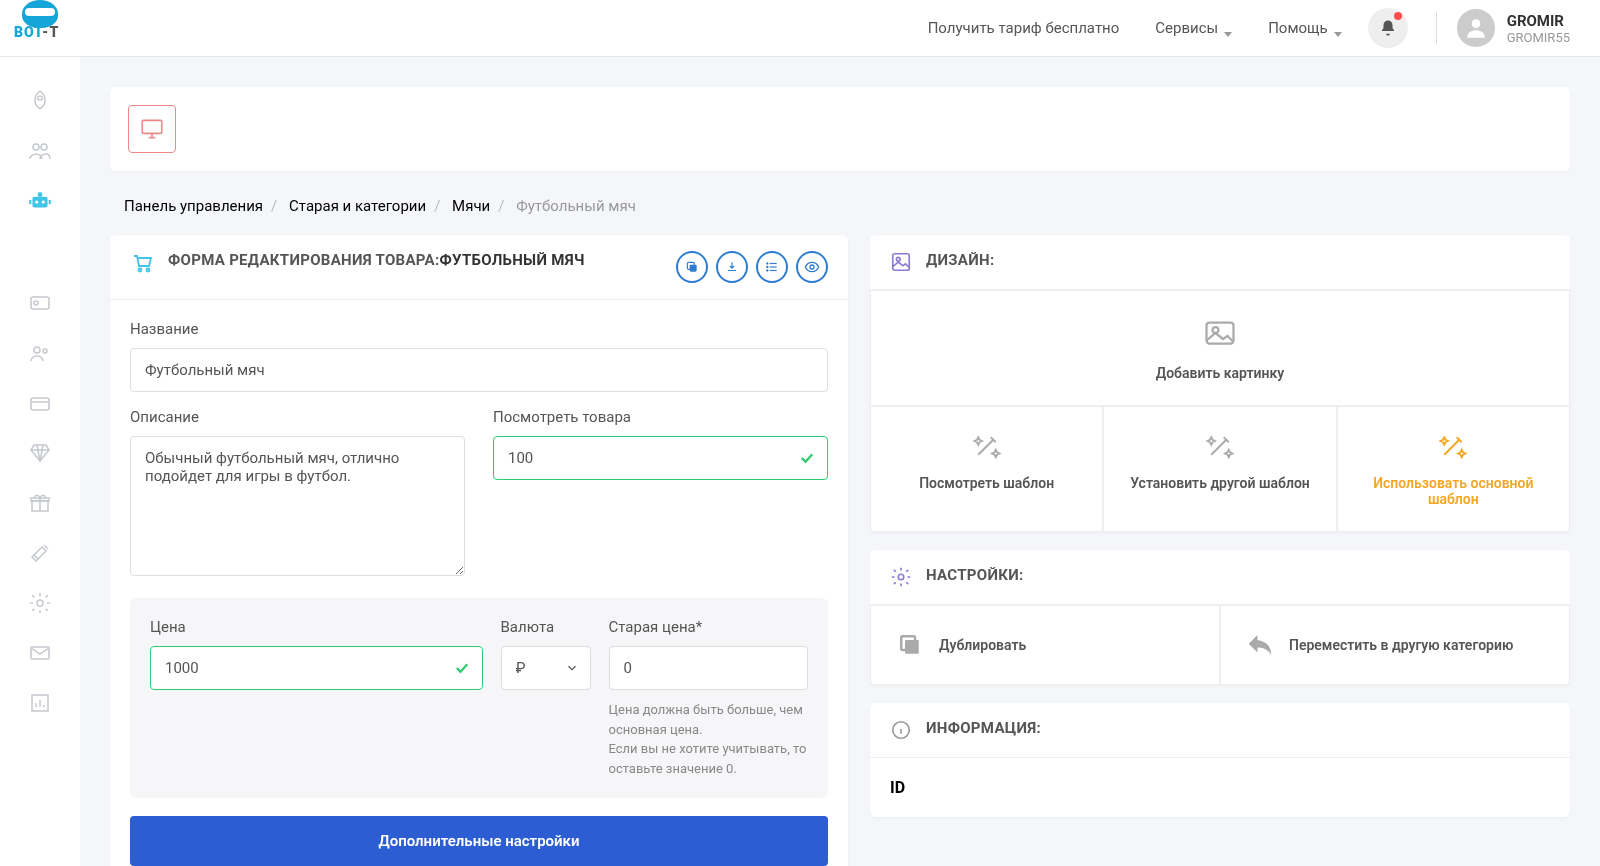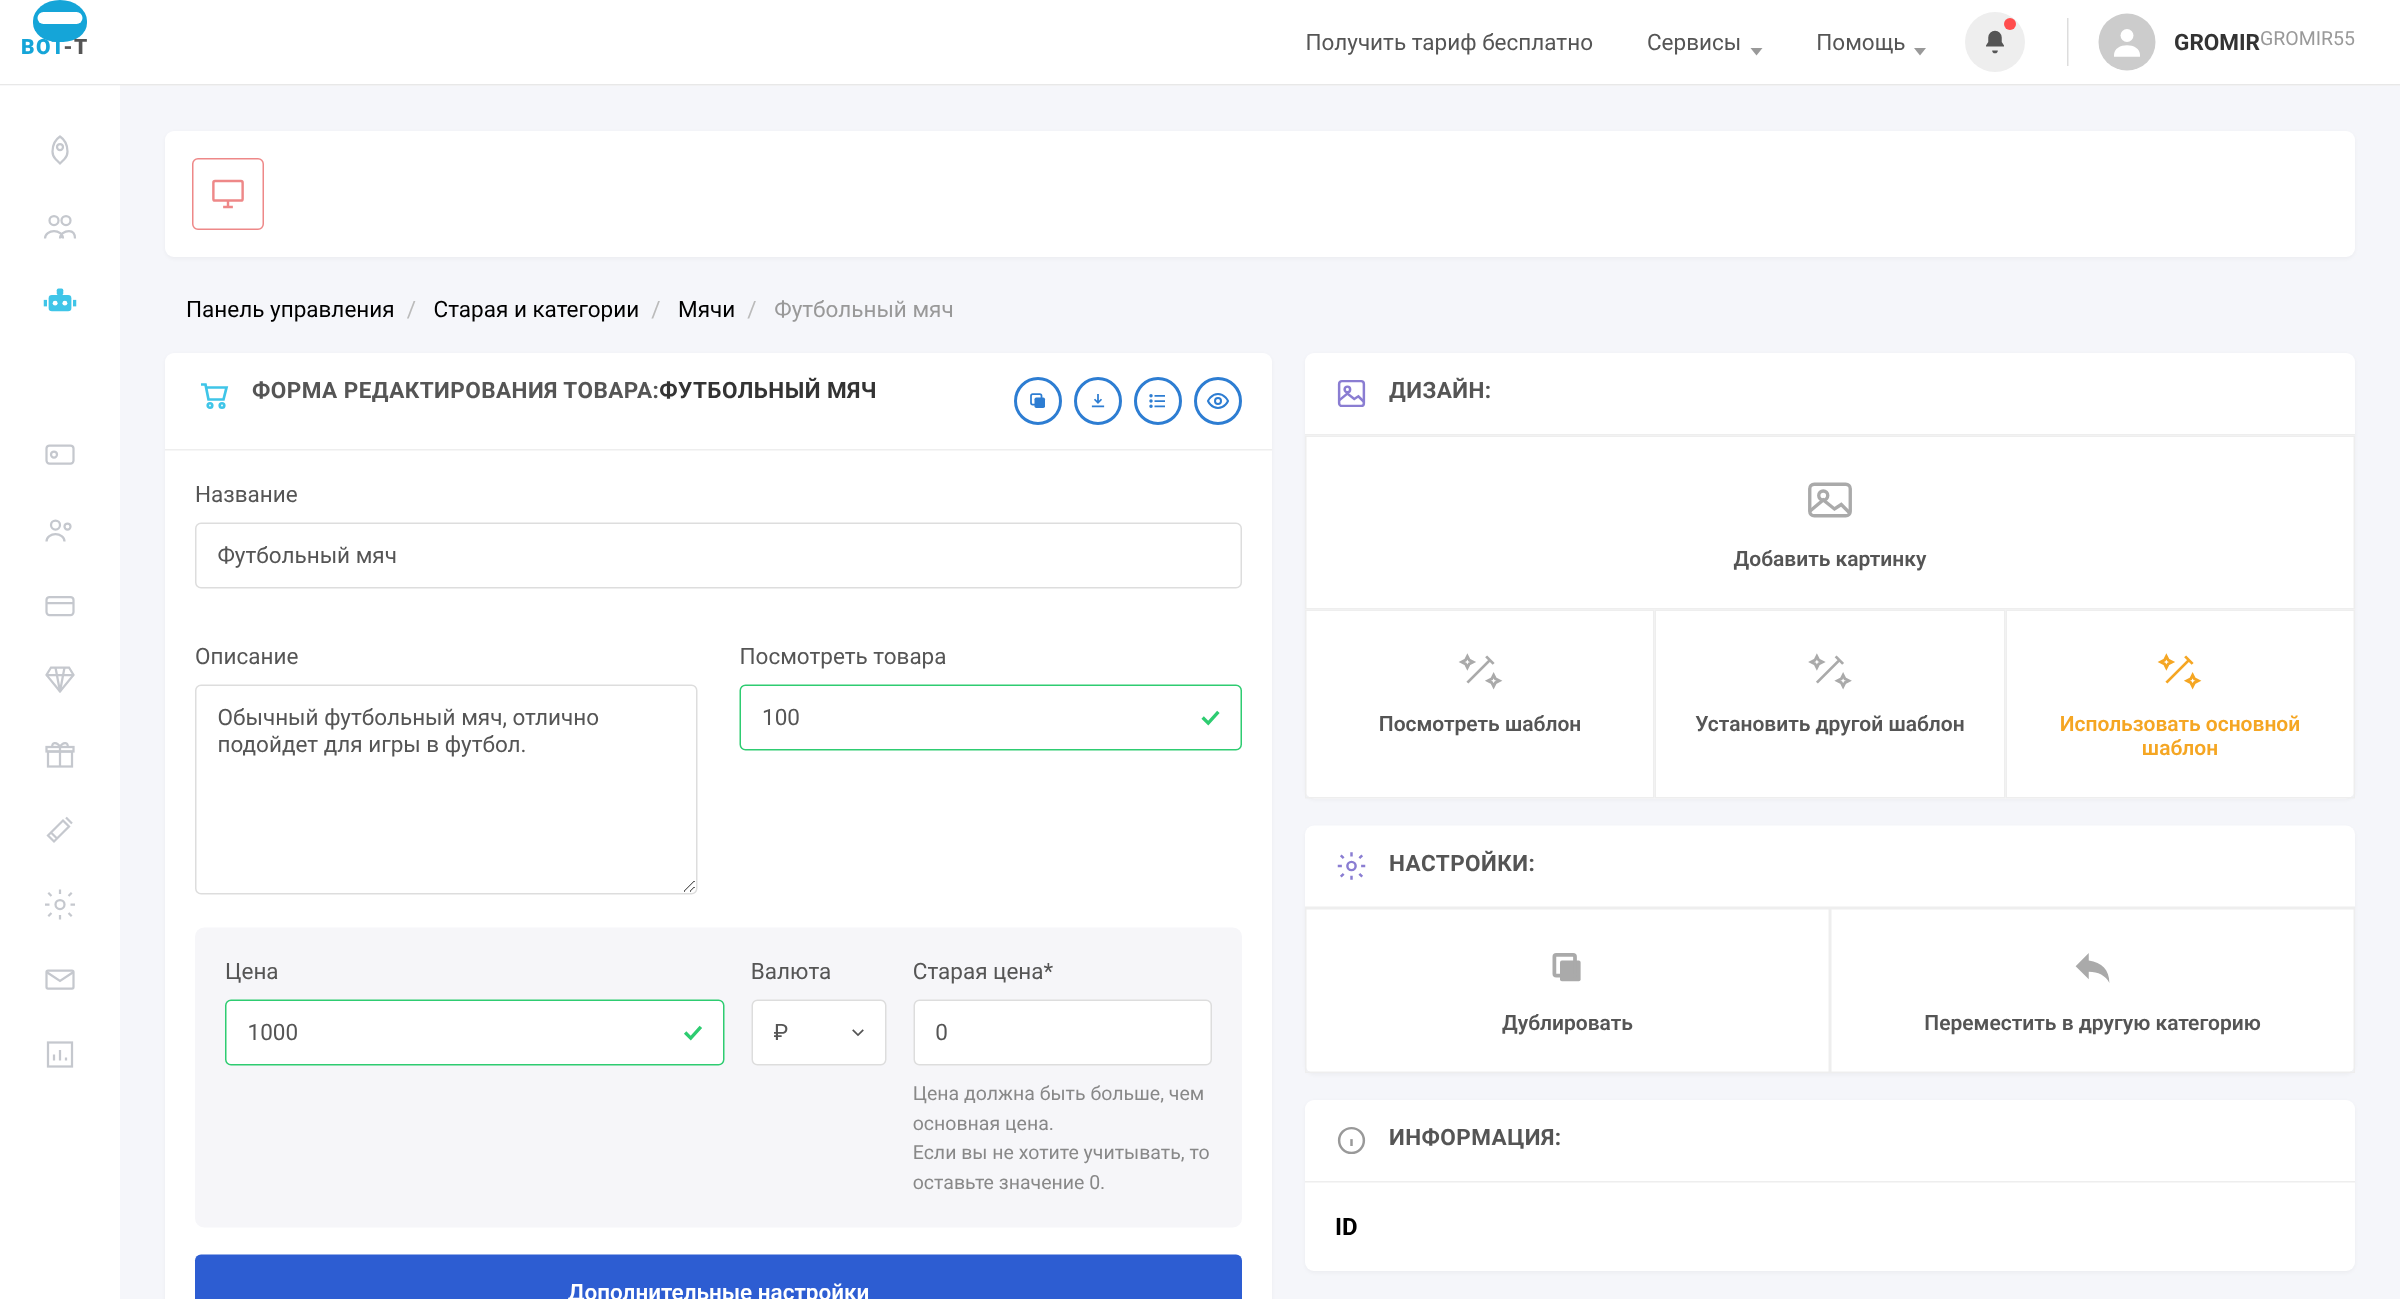--- a/index.html
+++ b/index.html
@@ -11,21 +11,21 @@
 .logo-visor{width:30px;height:8px;background:#fff;border-radius:4px;position:absolute;top:8px;left:11px}
 .logo-text{position:absolute;bottom:0;left:0;font-weight:900;font-size:14px;color:#15a5d8;letter-spacing:1px}
 .logo-text .dash{color:#555}
 .header-spacer{flex:1}
 .header-link{color:#555;font-size:15px;padding:0 18px;cursor:pointer;display:flex;align-items:flex-end;gap:6px}
 .notif{width:40px;height:40px;background:#eee;border-radius:50%;display:flex;align-items:center;justify-content:center;position:relative;margin:0 8px}
 .notif-dot{position:absolute;top:4px;right:6px;width:8px;height:8px;background:#ff4d4d;border-radius:50%}
 .vsep{width:1px;height:32px;background:#ddd;margin:0 20px}
 .avatar{width:38px;height:38px;background:#ccc;border-radius:50%;display:flex;align-items:center;justify-content:center}
 .user-block{display:flex;align-items:center;gap:12px}
-.user-names{display:flex;flex-direction:row}
+.user-names{display:flex;flex-direction:column}
 .user-name{font-weight:700;color:#333;font-size:15px}
 .user-sub{color:#999;font-size:13px}
 .chev{width:0;height:0;border-left:4px solid transparent;border-right:4px solid transparent;border-top:5px solid #999}
 .layout{display:flex;height:calc(866px - 57px)}
 .sidebar{width:80px;background:#fff;display:flex;flex-direction:column;align-items:center;padding-top:30px;gap:22px}
 .side-icon{width:28px;height:28px;display:flex;align-items:center;justify-content:center;color:#c5c8ce;cursor:pointer}
 .side-icon.active{color:#3fc5e8}
 .main{flex:1;overflow-y:auto;padding:30px}
 .top-box{background:#fff;border-radius:6px;padding:18px;margin-bottom:18px;box-shadow:0 1px 3px rgba(0,0,0,0.04)}
 .pink-icon{width:48px;height:48px;border:1px solid #e88;border-radius:4px;display:flex;align-items:center;justify-content:center}
@@ -41,40 +41,40 @@
 .panel-title{font-weight:700;color:#555;font-size:15px;letter-spacing:0.3px}
 .panel-title .strong{color:#333}
 .panel-actions{margin-left:auto;display:flex;gap:8px}
 .circ-btn{width:32px;height:32px;border:2px solid #2d7dd2;border-radius:50%;display:flex;align-items:center;justify-content:center;color:#2d7dd2;cursor:pointer}
 .panel-body{padding:20px}
 .label{color:#555;font-size:15px;margin-bottom:10px;display:block}
 .input{width:100%;border:1px solid #ddd;border-radius:4px;padding:12px 14px;font-size:15px;color:#555}
 .input.ok{border-color:#2ecc71}
 .input-wrap{position:relative}
 .input-check{position:absolute;right:12px;top:50%;transform:translateY(-50%);color:#2ecc71}
-.row{display:flex;gap:28px;margin-top:36px}
+.row{display:flex;gap:28px;margin-top:16px}
 .field{flex:1}
 textarea.input{height:140px;resize:vertical;font-family:inherit}
 .price-block{background:#f6f6f9;border-radius:6px;padding:20px;margin-top:18px}
 .price-row{display:flex;gap:18px}
 .hint{color:#888;font-size:13px;line-height:1.5;margin-top:10px}
 .select{width:100%;border:1px solid #ddd;border-radius:4px;padding:12px 14px;font-size:15px;color:#555;background:#fff;appearance:none;position:relative}
 .select-wrap{position:relative}
 .select-chev{position:absolute;right:12px;top:50%;transform:translateY(-50%);pointer-events:none}
 .big-btn{width:100%;background:#2d5dd2;color:#fff;border:none;border-radius:4px;padding:16px;font-size:15px;font-weight:600;cursor:pointer;margin-top:18px}
 .design-grid{display:flex;flex-wrap:wrap}
 .design-cell{border:1px solid #eee;padding:24px;text-align:center;display:flex;flex-direction:column;align-items:center;gap:14px;cursor:pointer}
 .design-big{width:100%}
 .design-third{width:33.333%}
 .design-label{color:#555;font-size:14px;font-weight:600}
 .design-label.orange{color:#f5a623}
 .design-icon{color:#aaa}
 .design-icon.orange{color:#f5a623}
 .settings-grid{display:flex}
-.settings-cell{flex:1;border:1px solid #eee;padding:24px;text-align:center;display:flex;flex-direction:column;align-items:center;gap:14px;cursor:pointer}
+.settings-cell{flex:1;border:1px solid #eee;padding:24px;text-align:center;display:flex;flex-direction:row;align-items:center;gap:14px;cursor:pointer}
 svg{display:block}
 </style>
 </head>
 <body>
 
 <div class="header">
   <div class="logo">
     <div class="logo-img">
       <div class="logo-helmet"></div>
       <div class="logo-visor"></div>

